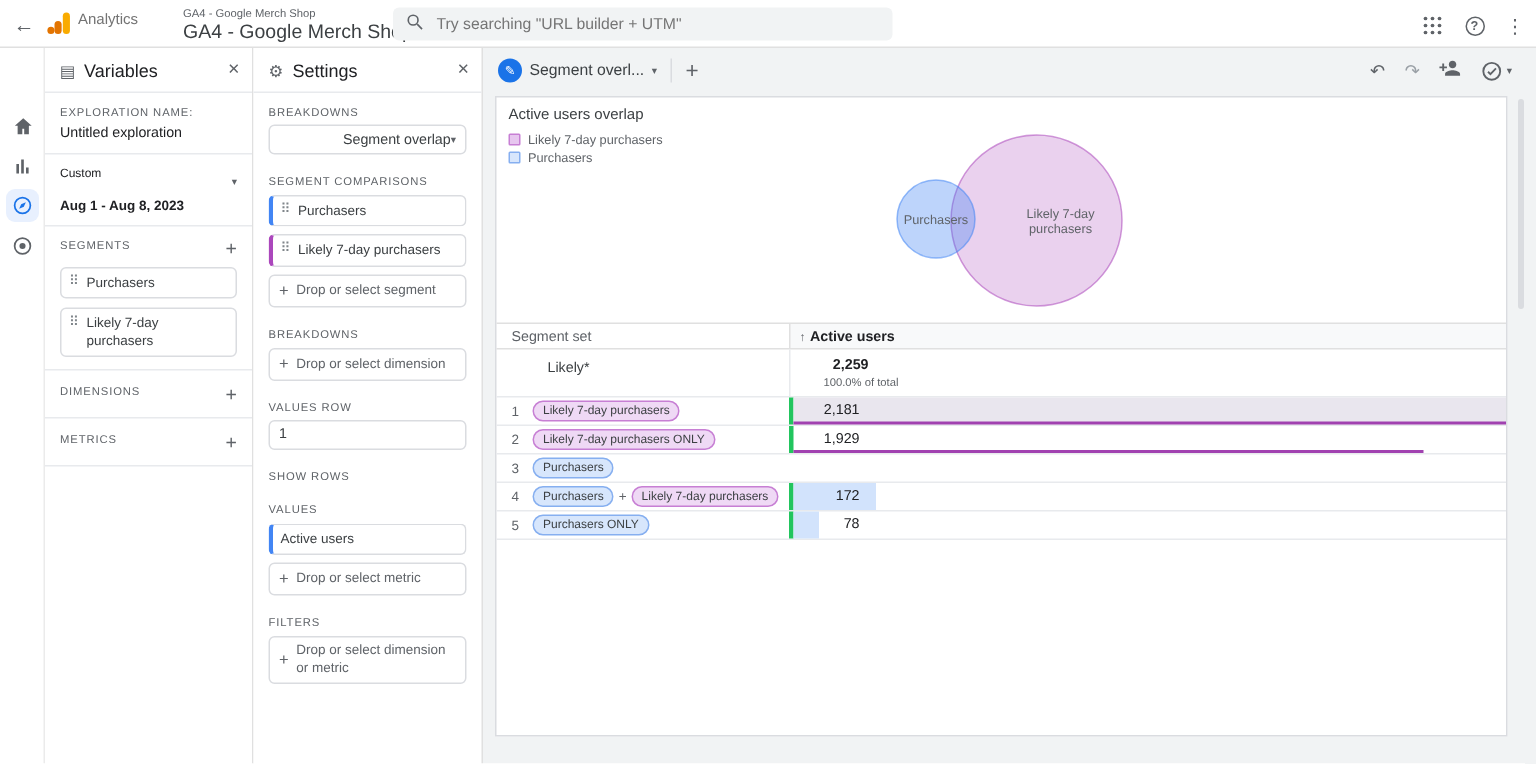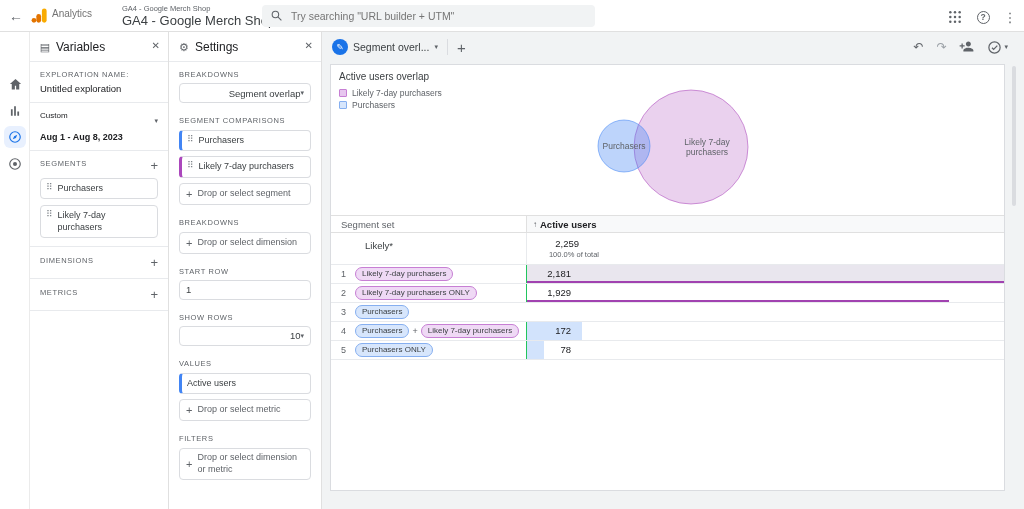--- a/index.html
+++ b/index.html
@@ -88,30 +88,30 @@
   
   .gtable{position:absolute;left:0;right:0;top:150px}
   .theader{height:18px;border-top:1px solid #e0e0e0;border-bottom:1px solid #e0e0e0;position:relative}
   .th-left{position:absolute;left:10px;top:0;line-height:18px;font-size:9.5px;color:#5f6368}
   .th-right{position:absolute;left:195px;right:0;top:0;bottom:0;background:#f8f9fa;border-left:1px solid #e0e0e0;display:flex;align-items:center;gap:3px;padding-left:6px}
   .sortarrow{font-size:8px;color:#5f6368}
   .th-right-label{font-size:9.5px;color:#202124;font-weight:bold}
   .totrow{height:32px;border-bottom:1px solid #e8eaed;position:relative}
   .tot-label{position:absolute;left:34px;top:7px;font-size:9.5px;color:#3c4043}
   .tot-cell{position:absolute;left:195px;right:0;top:0;bottom:0;border-left:1px solid #e8eaed}
-  .tot-val{position:absolute;left:0;top:5px;width:52px;text-align:right;font-size:9.5px;color:#202124;font-weight:normal}
+  .tot-val{position:absolute;left:0;top:5px;width:52px;text-align:right;font-size:9.5px;color:#202124;font-weight:bold}
   .tot-pct{position:absolute;left:0;top:17px;width:72px;text-align:right;font-size:7.5px;color:#5f6368;white-space:nowrap}
   .trow{height:19px;border-bottom:1px solid #e8eaed;position:relative}
   .rownum{position:absolute;left:10px;top:0;line-height:18px;font-size:9px;color:#5f6368}
   .rowchips{position:absolute;left:24px;top:50%;transform:translateY(-50%);white-space:nowrap}
   .chip{display:inline-block;font-size:8px;line-height:10px;padding:1px 6px;border-radius:7px;color:#3c4043;vertical-align:middle}
   .chip-purple{background:#efd9f5;border:1px solid #c77fd4}
   .chip-blue{background:#d7e6fc;border:1px solid #86aff0}
   .joiner{font-size:9px;color:#5f6368;margin:0 3px;vertical-align:middle}
-  .barcell{position:absolute;left:195px;right:0;top:0;bottom:0;border-left:1px solid #22c55e}
+  .barcell{position:absolute;left:195px;right:0;top:0;bottom:0;border-left:3px solid #22c55e}
   .bar{position:absolute;left:0;top:0;bottom:0;display:block}
   .bar-purple-fill{background:#e9e6ee;border-bottom:2px solid #a142b0}
   .bar-purple-line{background:transparent;border-bottom:2px solid #a142b0}
   .bar-blue{background:#d2e3fc}
   .val{position:absolute;left:0;top:0;width:44px;text-align:right;line-height:18px;font-size:9.5px;color:#202124}
 
   .cscroll{position:absolute;right:8px;top:34px;width:4px;height:140px;background:#dadce0;border-radius:2px;cursor:pointer}
 </style>
 </head>
 <body>
@@ -259,31 +259,27 @@
         </div>
       </div>
       <div class="sgroup">
         <div class="caps">BREAKDOWNS</div>
         <div class="dropbox">
           <span class="drop-plus">+</span>
           <span class="drop-label">Drop or select dimension</span>
         </div>
       </div>
       <div class="sgroup">
-        <div class="caps">START ROW</div>
+        <div class="caps">VALUES ROW</div>
         <div class="inputbox">
           <span class="selval">1</span>
         </div>
       </div>
       <div class="sgroup">
         <div class="caps">SHOW ROWS</div>
-        <div class="selectbox">
-          <span class="selval">10</span>
-          <span class="caret">▾</span>
-        </div>
       </div>
       <div class="sgroup">
         <div class="caps">VALUES</div>
         <div>
             <div class="schip" style="border-left: 3px solid rgb(66, 133, 244);">
               <span class="schip-label">Active users</span>
             </div>
           </div>
         <div class="dropbox">
           <span class="drop-plus">+</span>

